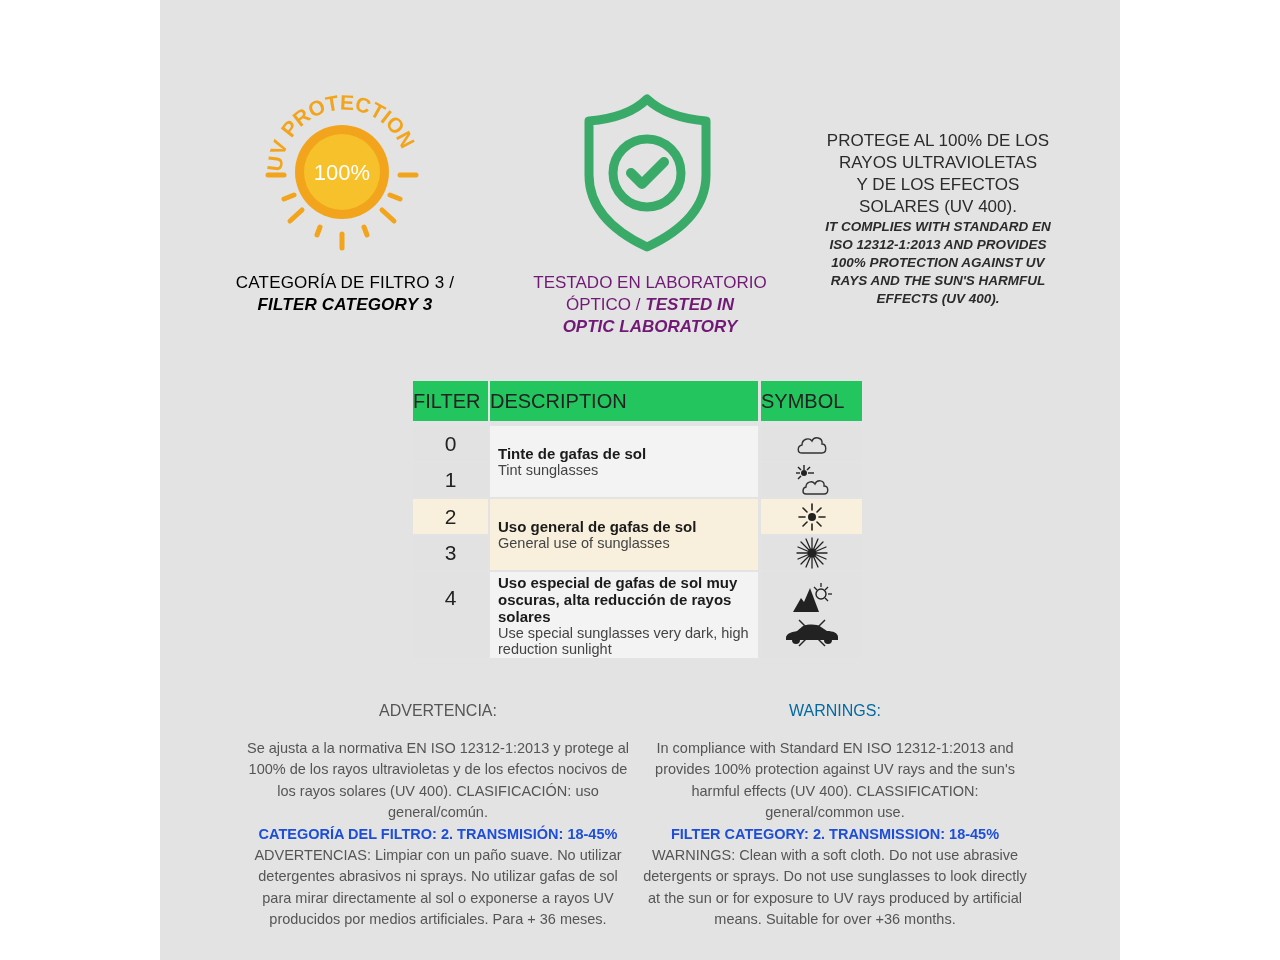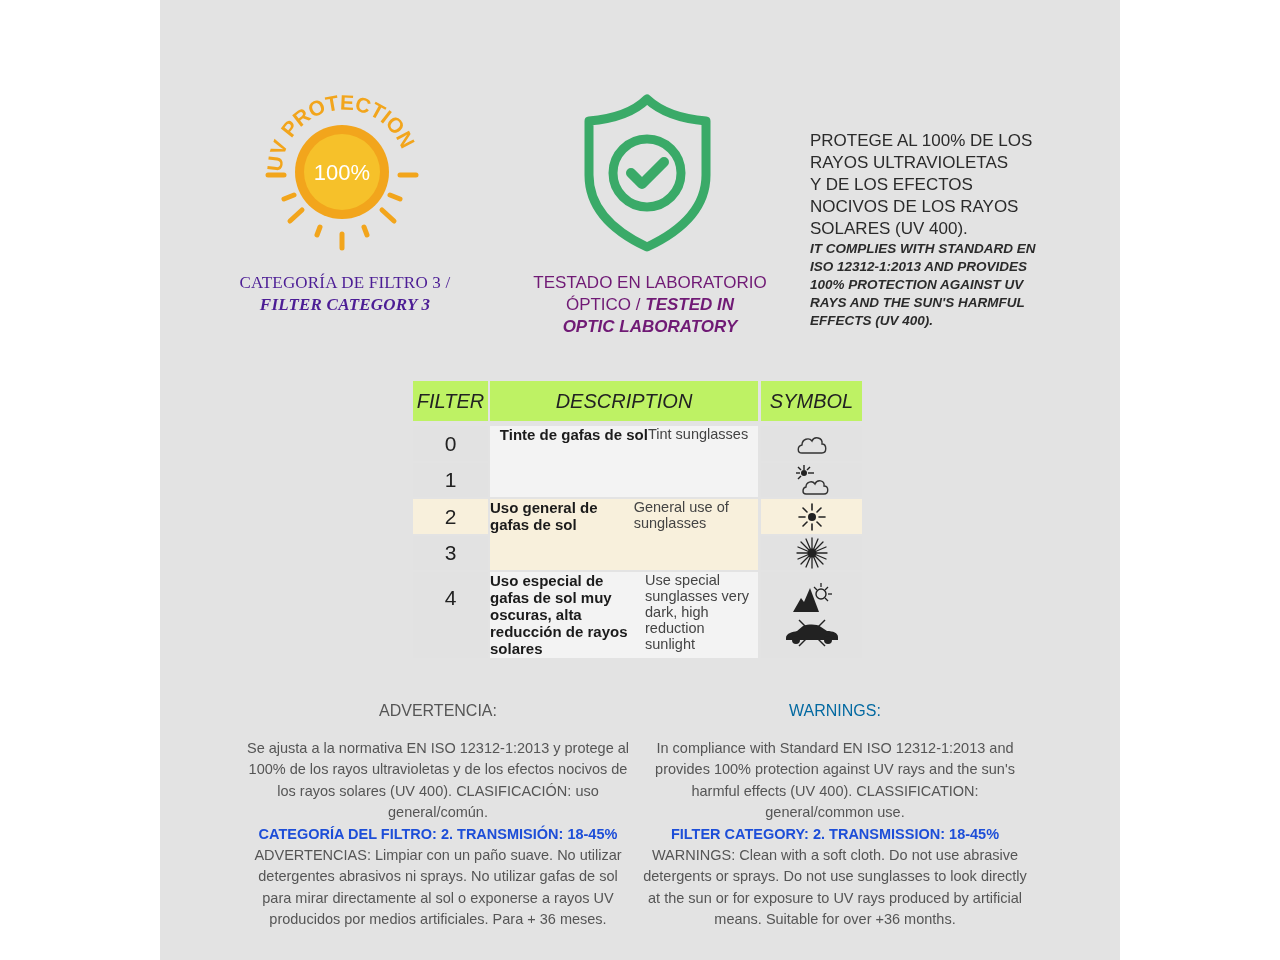--- a/index.html
+++ b/index.html
@@ -8,50 +8,50 @@
     position: relative; overflow: hidden;
     font-family: "Liberation Sans Narrow", "Liberation Sans", sans-serif;
   }
   .panel {
     position: absolute; left: 160px; top: 0; width: 960px; height: 960px;
     background: #e3e3e3;
   }
   .sun-svg { position: absolute; left: 262px; top: 92px; }
   .sun-caption {
     position: absolute; left: 200px; top: 272px; width: 290px; text-align: center;
-    color: #4c1d95; font-size: 17px; line-height: 22px; letter-spacing: 0.2px; font-family: Liberation Serif, serif;
+    color: #000000; font-size: 17px; line-height: 22px; letter-spacing: 0.2px;
   }
   .shield-svg { position: absolute; left: 575px; top: 93px; }
   .shield-caption {
     position: absolute; left: 500px; top: 272px; width: 300px; text-align: center;
     color: #701a75; font-size: 17px; line-height: 22px;
   }
   .claim {
-    position: absolute; left: 810px; top: 130px; width: 256px; text-align: left;
+    position: absolute; left: 810px; top: 130px; width: 256px; text-align: center;
     color: #2b2b2b;
   }
   .claim .es { font-size: 17px; line-height: 22px; }
   .claim .en { font-size: 13.5px; line-height: 18px; font-style: italic; font-weight: bold; }
   .i { font-style: italic; font-weight: bold; }
 
   
   .tbl { position: absolute; left: 413px; top: 381px; width: 449px; height: 279px; }
   .hdr {
-    position: absolute; top: 0; height: 40px; background: #bef264;
-    font-size: 20px; line-height: 40px; text-align: center; color: #222; font-style: italic;
+    position: absolute; top: 0; height: 40px; background: #22c55e;
+    font-size: 20px; line-height: 40px; color: #222;
   }
   .cell-num {
     position: absolute; left: 0; width: 75px; text-align: center;
     font-size: 21px; color: #222; background: #e2e2e2;
     display: flex; align-items: center; justify-content: center;
   }
   .cell-desc {
     position: absolute; left: 77px; width: 268px; background: #f3f3f3;
-    display: flex; justify-content: center;
-    box-sizing: border-box;
+    display: flex; flex-direction: column; justify-content: center;
+    padding-left: 8px; box-sizing: border-box;
   }
   .cell-sym {
     position: absolute; left: 348px; width: 101px; background: #e2e2e2;
     display: flex; align-items: center; justify-content: center;
   }
   .hl { background: #f8f0dc !important; }
   .d-es { font-size: 15px; color: #1b1b1b; line-height: 17px; font-weight: bold; }
   .d-en { font-size: 14.5px; color: #444; line-height: 16px; }
 
   
@@ -100,21 +100,20 @@
 <div class="shield-caption">
   <div>TESTADO EN LABORATORIO</div>
   <div><span>ÓPTICO / </span><span class="i">TESTED IN</span></div>
   <div class="i">OPTIC LABORATORY</div>
 </div>
 
 <div class="claim">
   <div class="es">PROTEGE AL 100% DE LOS</div>
   <div class="es">RAYOS ULTRAVIOLETAS</div>
   <div class="es">Y DE LOS EFECTOS</div>
-  <div class="es">NOCIVOS DE LOS RAYOS</div>
   <div class="es">SOLARES (UV 400).</div>
   <div class="en">IT COMPLIES WITH STANDARD EN</div>
   <div class="en">ISO 12312-1:2013 AND PROVIDES</div>
   <div class="en">100% PROTECTION AGAINST UV</div>
   <div class="en">RAYS AND THE SUN'S HARMFUL</div>
   <div class="en">EFFECTS (UV 400).</div>
 </div>
 
 <div class="tbl">
   <div class="hdr" style="left:0;width:75px;">FILTER</div>

